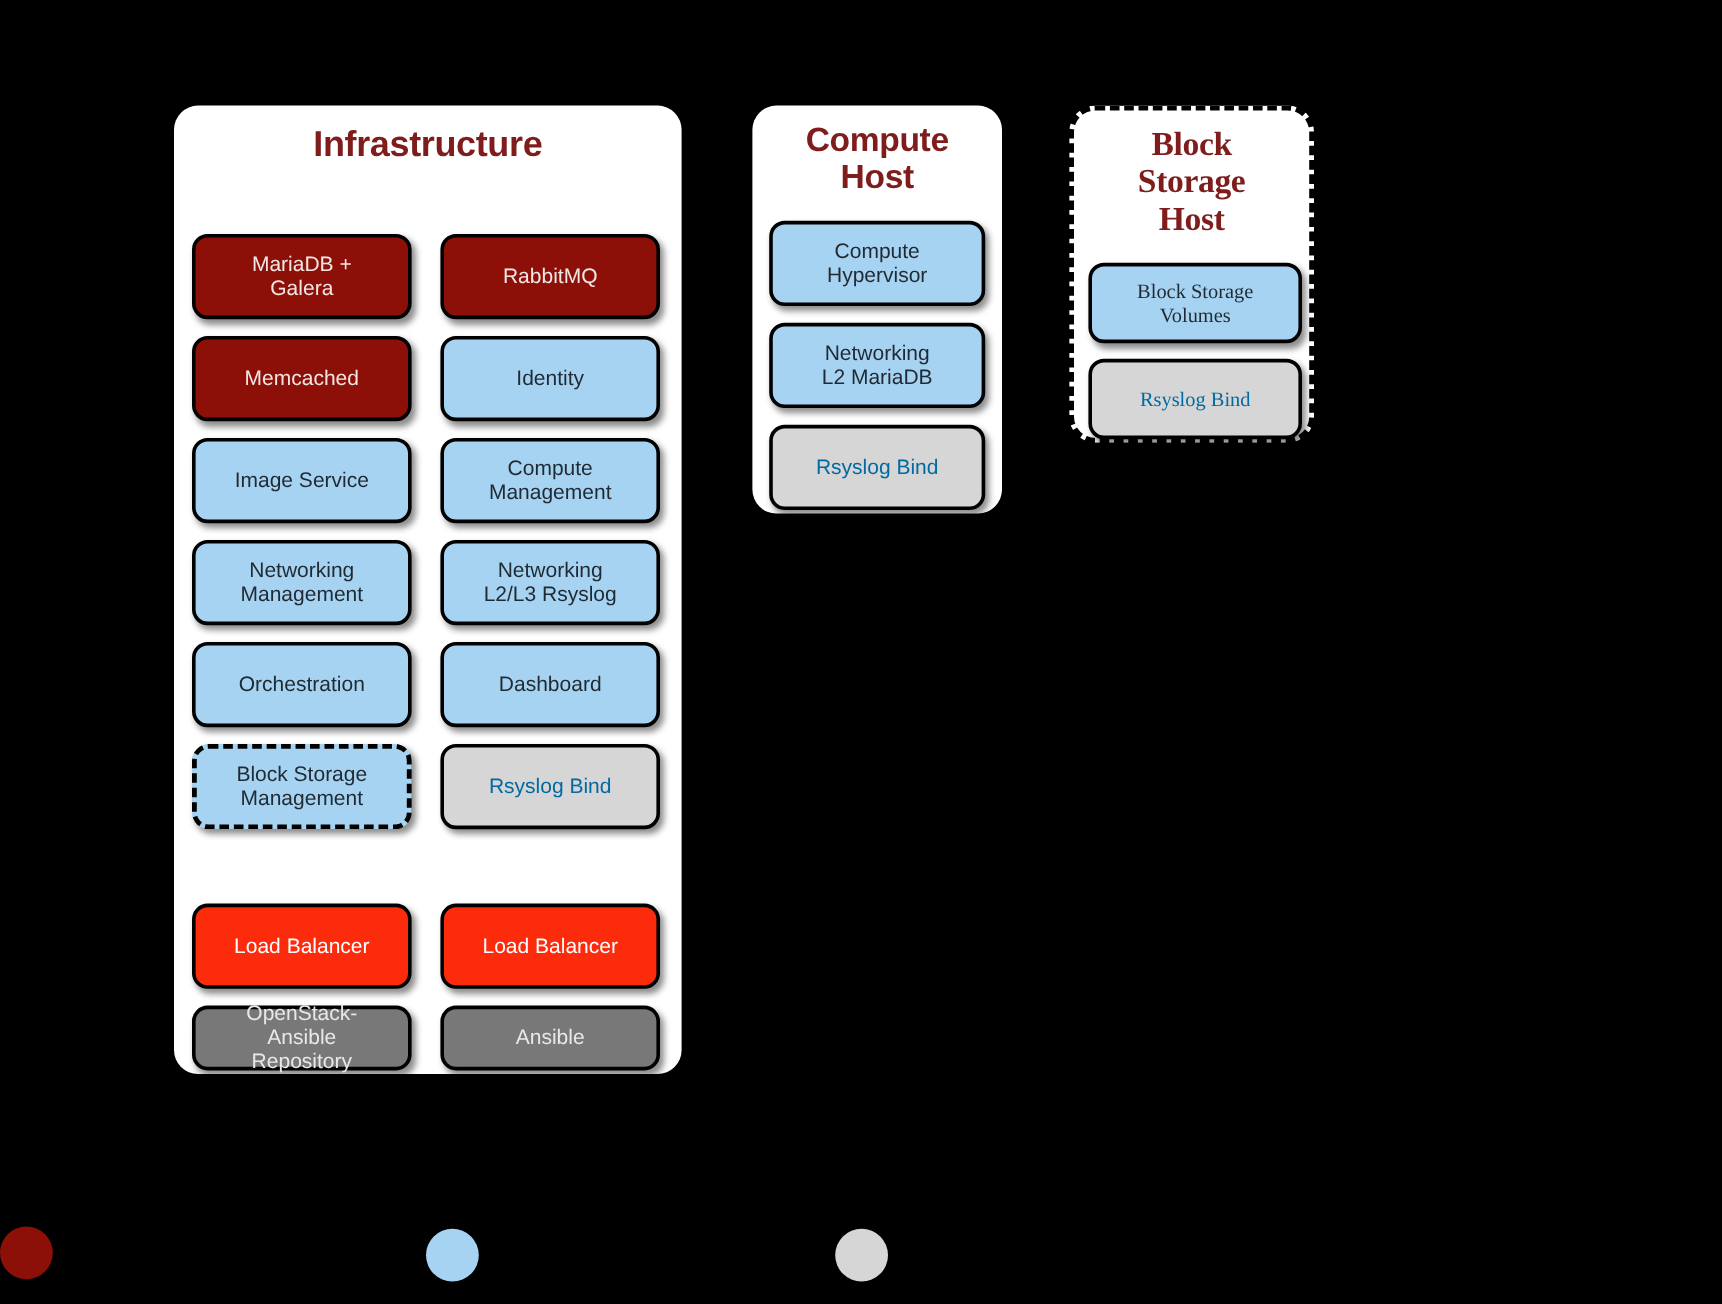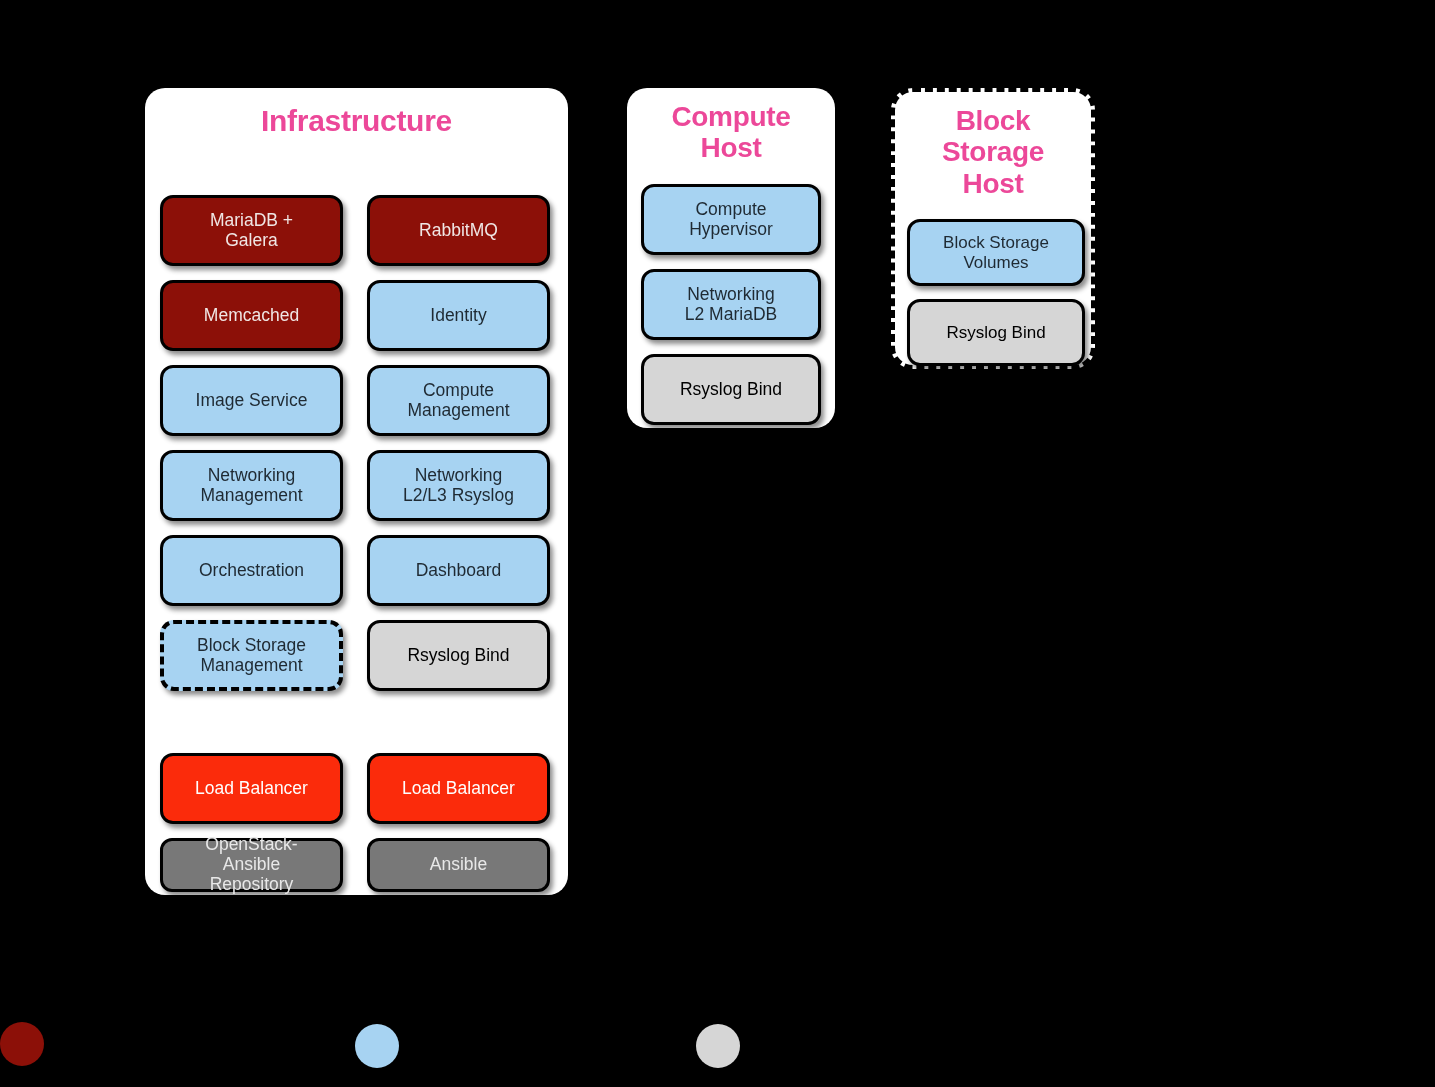--- a/index.html
+++ b/index.html
@@ -14,24 +14,25 @@
   .host-card{
     position:absolute;
     background:#ffffff;
     border-radius:20px;
     box-sizing:border-box;
     display:flex;flex-direction:column;align-items:center;
   }
   .host-card.dashed{
     border:4px dashed #000;
     border-radius:22px;
+    font-family:Liberation Serif, serif;
   }
   .host-title{
     font-weight:bold;
-    color:#ec4899;
+    color:#7f1d1d;
     text-align:center;
     line-height:1.12;
     letter-spacing:-0.3px;
   }
 
   
   .box{
     position:relative;
     box-sizing:border-box;
     border:3px solid #000;
@@ -42,37 +43,37 @@
     box-shadow:3px 4px 5px rgba(0,0,0,0.45);
     padding:2px 4px;
   }
   .box.dashdot{
     border-style:dashed;
     border-width:4px;
     border-radius:14px;
   }
   .c-red{background:#8c1008;color:#f0e6e4;}
   .c-blue{background:#a7d3f2;color:#1f2a33;}
-  .c-grey{background:#d6d6d6;color:#000000;}
+  .c-grey{background:#d6d6d6;color:#0369a1;}
   .c-bright{background:#fb2b0b;color:#ffffff;margin-top:48px;}
   .c-dgrey{background:#787878;color:#e8e8e8;}
 
   
   #infra-card{left:145px;top:88px;width:423px;height:807px;}
   #infra-card .host-title{font-size:30px;margin-top:16px;}
   .grid{
     position:absolute;left:15px;top:107px;
     width:393px;
     display:grid;
     grid-template-columns:183px 183px;
     column-gap:24px;
     row-gap:14px;
   }
   .grid .box{height:71px;font-size:17.5px;}
-  .grid .box.tall{height:54px;border-radius:12px;}
+  .grid .box.tall{height:54px;}
 
   
   #compute-card{left:627px;top:88px;width:208px;height:340px;}
   #compute-card .host-title{font-size:28px;margin-top:13px;}
   .stack{
     position:absolute;left:14px;top:96px;width:180px;
     display:flex;flex-direction:column;gap:14px;
   }
   #compute-card .stack .box{height:71px;font-size:17.5px;}
 

